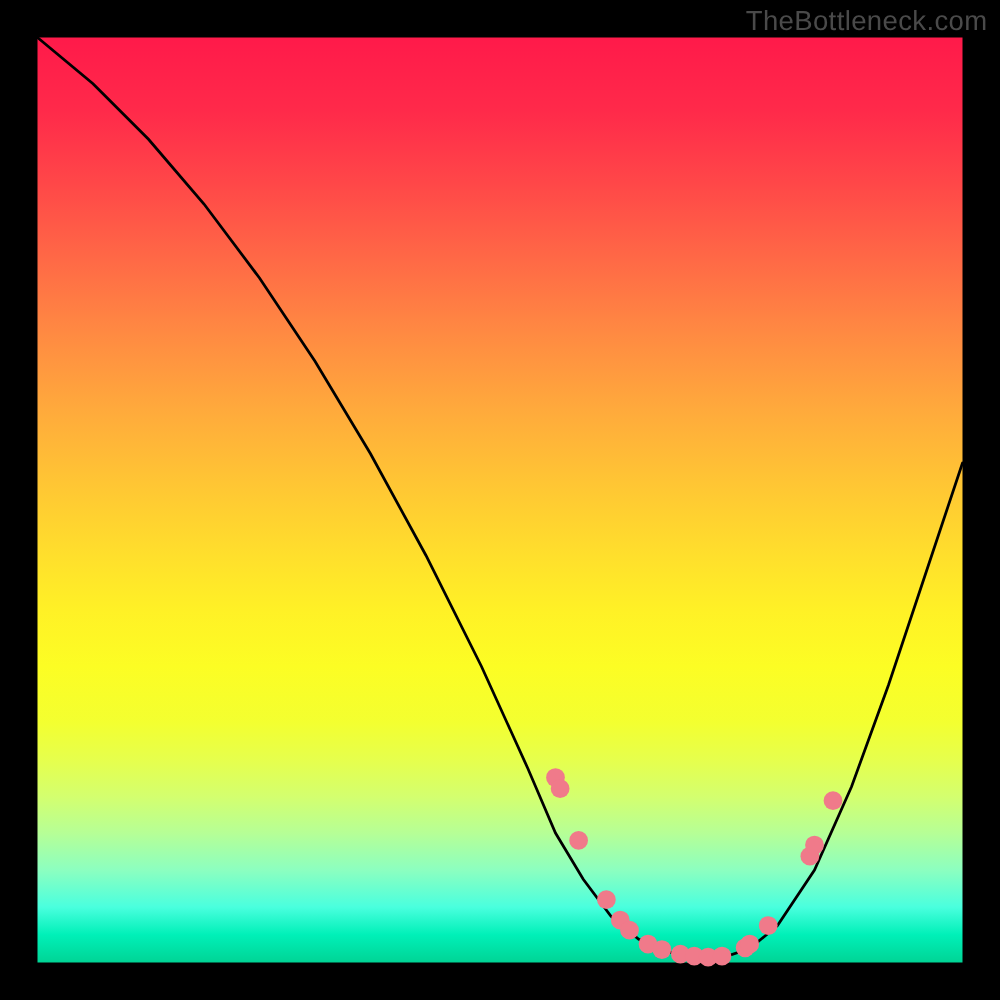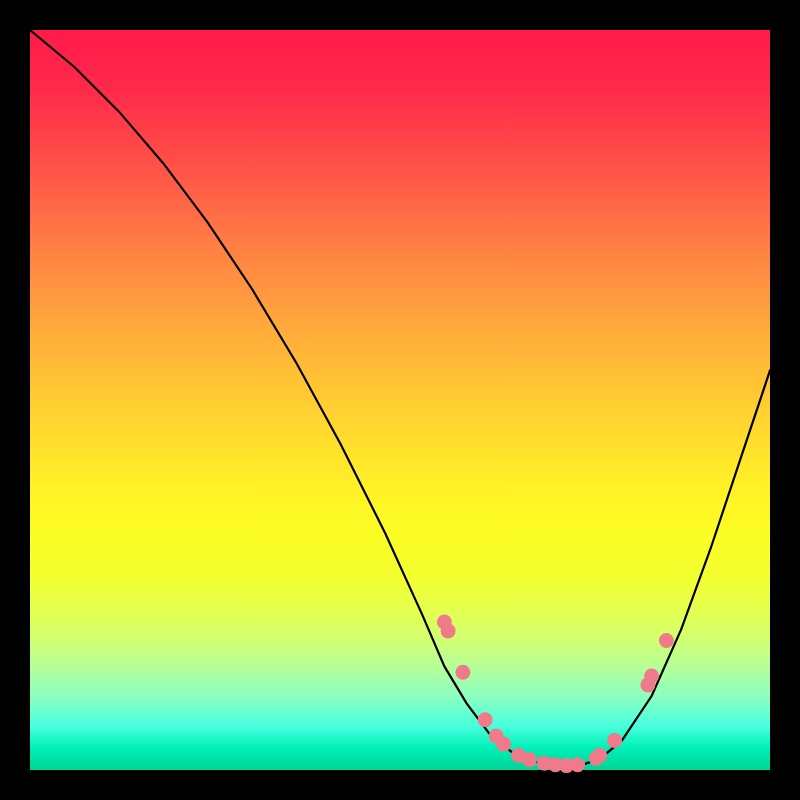--- a/index.html
+++ b/index.html
@@ -30,20 +30,21 @@
       #8cffc0 90%,
       #4affde 94%,
       #00f0b8 97%,
       #00d495 100%);
   }
   svg.curve { position: absolute; left: 30px; top: 30px; width: 740px; height: 740px; overflow: visible; }
 </style>
 </head>
 <body>
 <div class="frame">
+  <div class="watermark">TheBottleneck.com</div>
   <div class="plot-area"></div>
   <svg class="curve" viewBox="0 0 740 740">
     <path id="main-curve" fill="none" stroke="#000" stroke-width="2.2" stroke-linecap="round" d="M0.0 0.0 L44.4 37.0 L88.8 81.4 L133.2 133.2 L177.6 192.4 L222.0 259.0 L266.4 333.0 L310.8 414.4 L355.2 503.2 L392.2 584.6 L414.4 636.4 L436.6 673.4 L458.8 703.0 L481.0 721.5 L503.2 731.1 L525.4 736.3 L547.6 736.3 L569.8 728.9 L592.0 710.4 L621.6 666.0 L651.2 599.4 L680.8 518.0 L710.4 429.2 L740.0 340.4"></path>
     <g id="dots">
         <circle cx="414.4" cy="592.0" r="7.5" fill="#f07a8a"></circle>
         <circle cx="418.1" cy="600.9" r="7.5" fill="#f07a8a"></circle>
         <circle cx="432.9" cy="642.3" r="7.5" fill="#f07a8a"></circle>
         <circle cx="455.1" cy="689.7" r="7.5" fill="#f07a8a"></circle>
         <circle cx="466.2" cy="706.0" r="7.5" fill="#f07a8a"></circle>
         <circle cx="473.6" cy="714.1" r="7.5" fill="#f07a8a"></circle>

